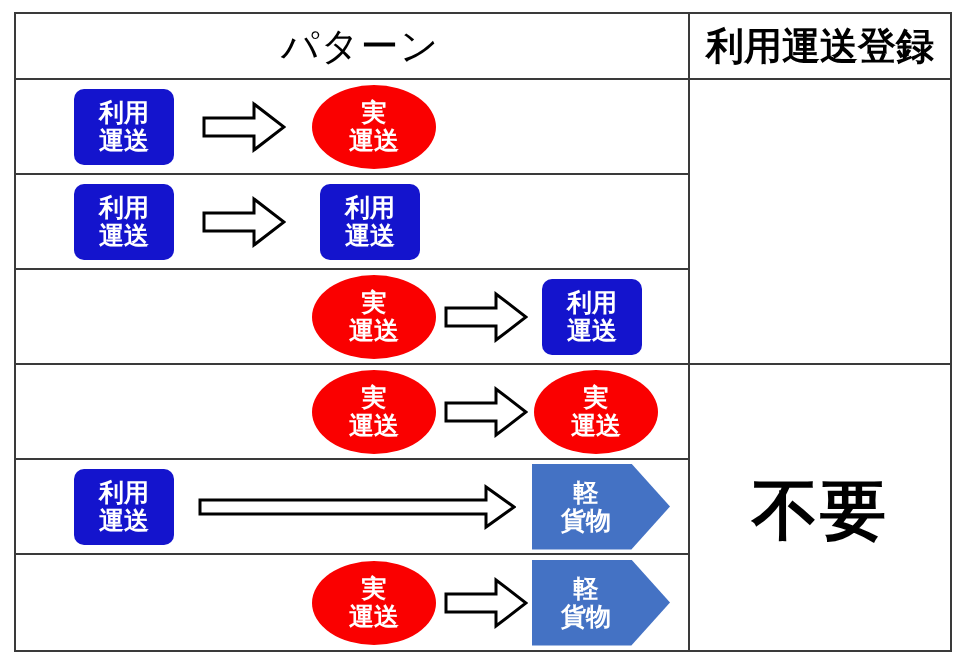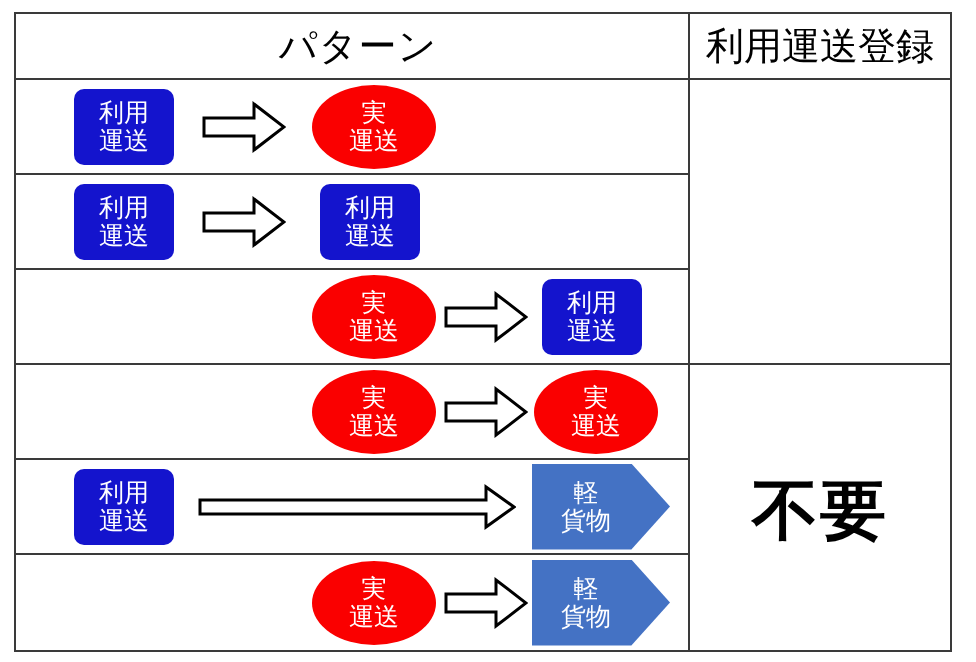--- a/index.html
+++ b/index.html
@@ -41,34 +41,36 @@
     background: #3a3a3a;
   }
   
   .hdiv.partial {
     width: 672px;
   }
 
   
   .hdr-pattern {
     position: absolute;
-    left: 6px; top: 0;
+    left: 0; top: 0;
     width: 672px; height: 64px;
     display: flex; align-items: center; justify-content: center;
     font-size: 38px;
     color: #000;
     letter-spacing: 1px;
+    padding-left: 8px;
   }
   .hdr-reg {
     position: absolute;
     left: 674px; top: 0;
     width: 260px; height: 64px;
     display: flex; align-items: center; justify-content: center;
     font-size: 38px;
     color: #000;
+    font-weight: bold;
   }
 
   
   .verdict {
     position: absolute;
     left: 674px;
     width: 260px;
     display: flex; align-items: center; justify-content: center;
     font-size: 66px;
     font-weight: bold;
@@ -99,21 +101,21 @@
     transform: translateY(-50%);
     display: flex;
     flex-direction: column;
     align-items: center;
     justify-content: center;
     color: #ffffff;
     font-size: 25px;
     line-height: 1.1;
     box-sizing: border-box;
   }
-  .node .ln { display: block; }
+  .node .ln { display: block; font-weight: bold; }
 
   
   .node.rect {
     width: 100px;
     height: 76px;
     background: #1414cd;
     border-radius: 10px;
   }
   
   .node.ellipse {

